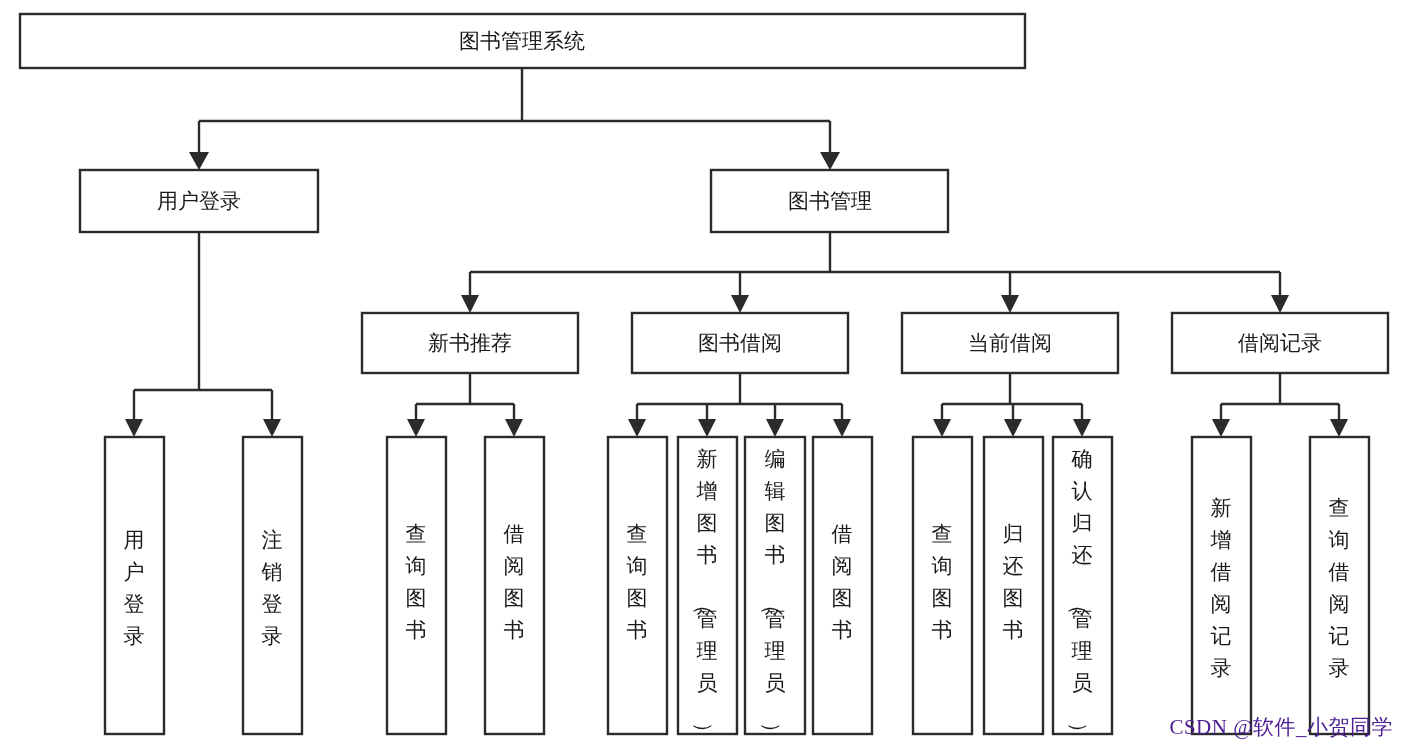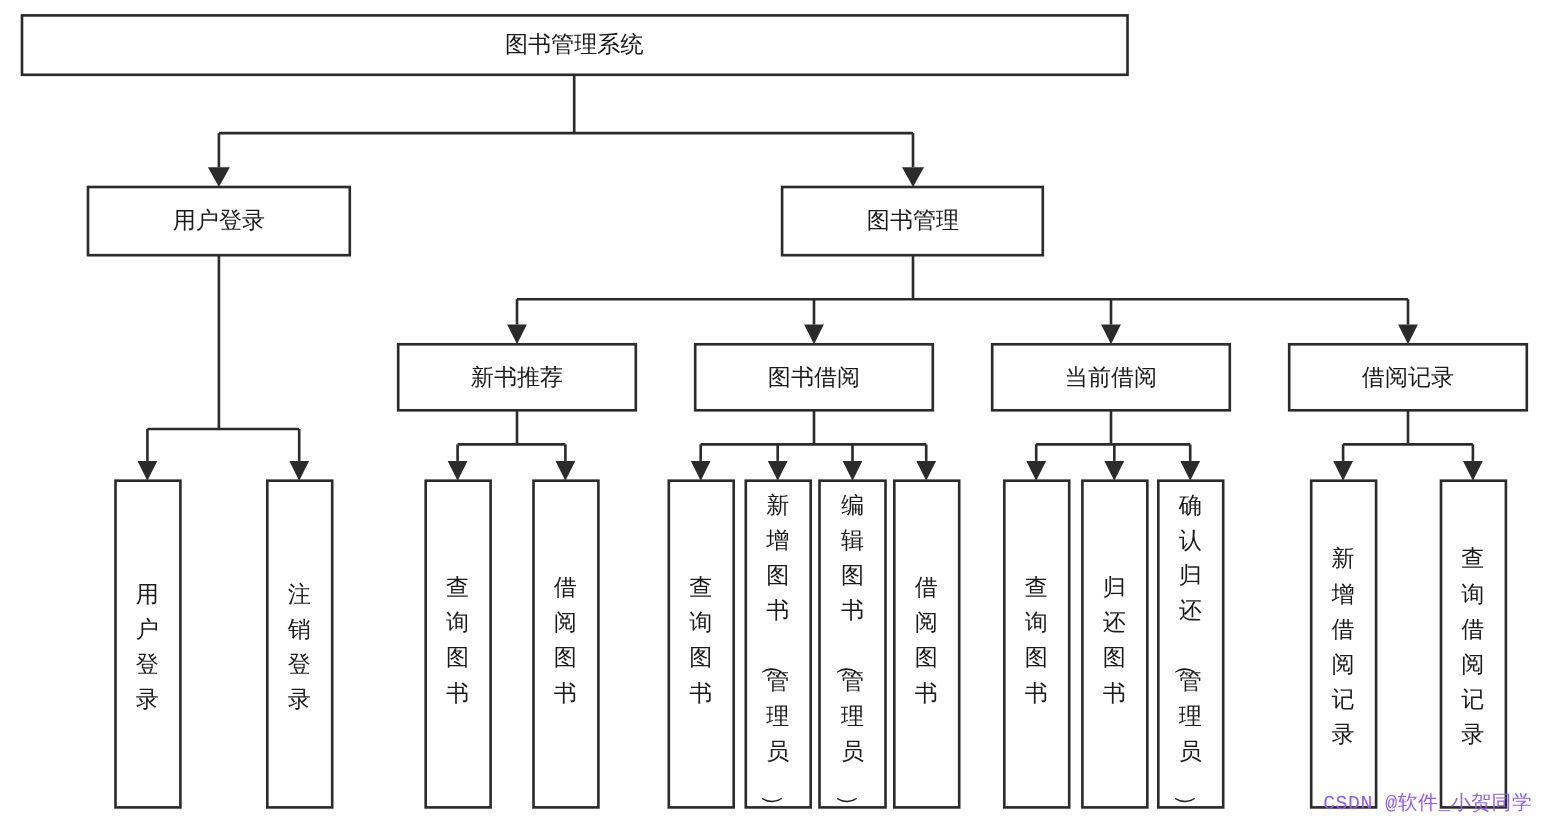--- a/index.html
+++ b/index.html
@@ -45,23 +45,23 @@
   .node-label-v {
     font-family: "Liberation Sans", "DejaVu Sans", sans-serif;
     font-size: 21px;
     fill: #1a1a1a;
     text-anchor: middle;
   }
   .watermark {
     position: absolute;
     right: 12px;
     bottom: 6px;
-    font-family: Liberation Mono, monospace;
-    font-size: 18px;
-    color: #8b5cf6;
+    font-family: Liberation Serif, serif;
+    font-size: 21px;
+    color: #4c1d95;
     letter-spacing: 0.5px;
     white-space: nowrap;
     pointer-events: none;
   }
 </style>
 </head>
 <body>
 
 <svg id="diagram" viewBox="0 0 1405 747" xmlns="http://www.w3.org/2000/svg">
 

